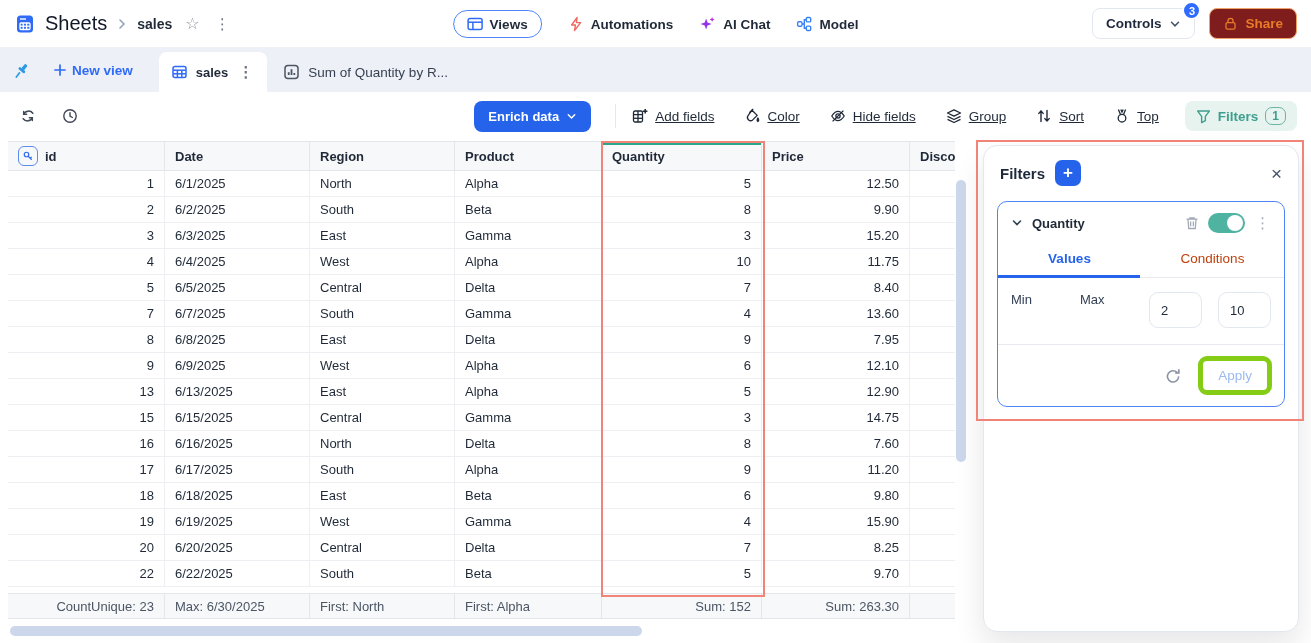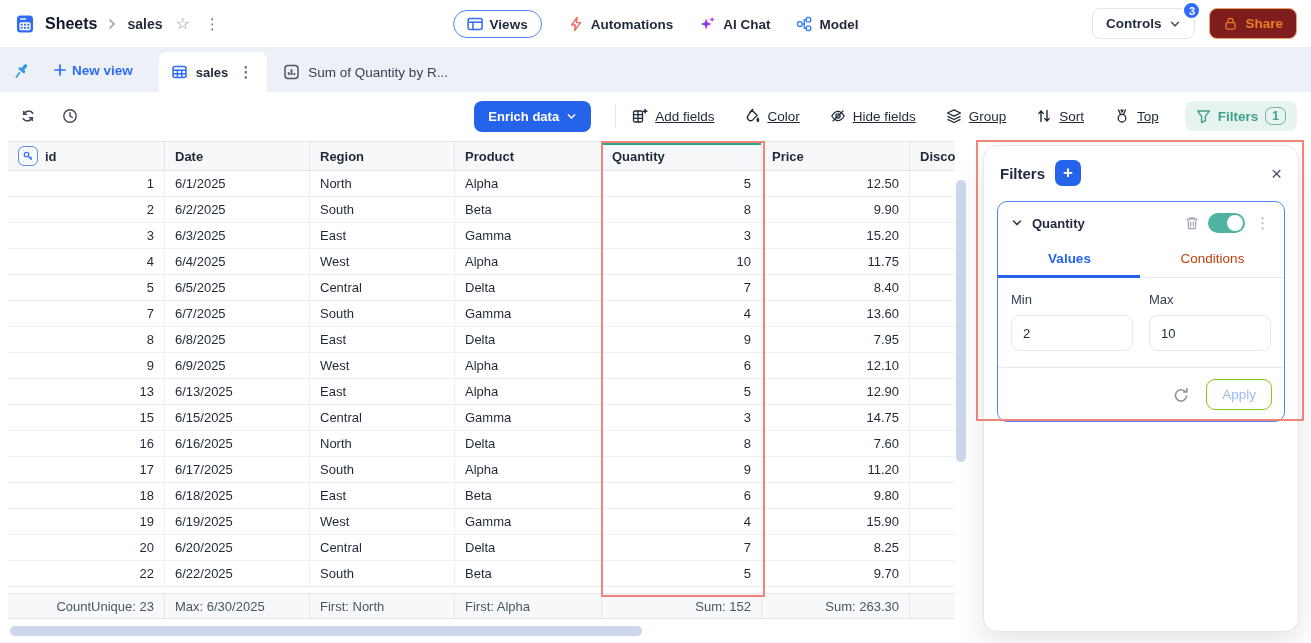--- a/index.html
+++ b/index.html
@@ -2,21 +2,21 @@
 <html><head>
 <meta charset="utf-8">
 <style>
   * { margin:0; padding:0; box-sizing:border-box; }
   body { font-family:"Liberation Sans", sans-serif; background:#fff; }
   .app { position:relative; width:1311px; height:643px; background:#fff; overflow:hidden; }
 
   
   .topbar { position:relative; height:48px; display:flex; align-items:center; padding:0 14px; background:#fff; border-bottom:1px solid #eef0f4; }
   .brand { display:flex; align-items:center; gap:9px; }
-  .app-title { font-size:16px; font-weight:700; color:#111827; }
+  .app-title { font-size:20px; font-weight:400; color:#111827; }
   .crumb-table { font-size:14px; font-weight:600; color:#1f2937; }
   .star { font-size:16px; color:#8b93a3; margin-left:4px; cursor:pointer; }
   .kebab { font-size:15px; color:#6b7280; letter-spacing:0; padding:0 6px; cursor:pointer; }
   .topnav { position:absolute; left:50%; top:0; height:48px; transform:translateX(-50%); display:flex; align-items:center; gap:26px; }
   .navitem { display:flex; align-items:center; gap:7px; font-size:13.5px; font-weight:600; color:#1f2937; cursor:pointer; }
   .views-pill { border:1.5px solid #4f86f7; border-radius:16px; padding:5px 13px; }
   .topright { margin-left:auto; display:flex; align-items:center; gap:14px; }
   .controls-btn { position:relative; display:flex; align-items:center; gap:8px; border:1px solid #e2e6ee; border-radius:8px; padding:7px 13px; font-size:13.5px; font-weight:600; color:#1e293b; background:#fff; cursor:pointer; }
   .badge { position:absolute; top:-8px; right:-7px; width:19px; height:19px; border-radius:50%; background:#2f6bff; color:#fff; font-size:11px; font-weight:700; display:flex; align-items:center; justify-content:center; border:2px solid #fff; }
   .share-btn { display:flex; align-items:center; gap:7px; border:1px solid #efa268; border-radius:8px; padding:7px 13px; font-size:13.5px; font-weight:600; color:#e87b28; background:#7f1d1d; cursor:pointer; }
@@ -66,26 +66,26 @@
   .fcard { margin:5px 13px 0; border:1.5px solid #4f86f7; border-radius:10px; overflow:hidden; background:#fff; }
   .fcard-head { display:flex; align-items:center; gap:8px; padding:11px 12px 9px; }
   .fname { font-size:13px; font-weight:600; color:#1f2937; }
   .fcard-head .spacer { flex:1; }
   .toggle { width:37px; height:20px; border-radius:10px; background:#4fb3a1; position:relative; cursor:pointer; flex:none; }
   .toggle .knob { position:absolute; top:2px; right:2px; width:16px; height:16px; border-radius:50%; background:#fff; }
   .ftabs { display:flex; border-bottom:1px solid #e7e9ee; position:relative; }
   .ftab { flex:1; text-align:center; padding:9px 0 11px; font-size:13.5px; color:#c2410c; cursor:pointer; }
   .ftab.active { color:#2563eb; font-weight:600; }
   .ftabs::after { content:""; position:absolute; left:0; bottom:-1px; width:49.5%; height:3px; background:#2563eb; }
-  .fbody { display:grid; grid-template-columns:1fr 1fr; gap:8px 16px; padding:14px 13px 16px; }
+  .fbody { display:grid; grid-template-columns:1fr 1fr 1fr 1fr; gap:8px 16px; padding:14px 13px 16px; }
   .flabel { font-size:13px; color:#334155; }
   .finput { height:36px; border:1px solid #e3e7ee; border-radius:9px; padding:0 11px; font-size:13px; color:#1f2937; width:100%; background:#fff; outline:none; }
   .ffoot { display:flex; align-items:center; justify-content:flex-end; gap:16px; border-top:1px solid #e7e9ee; padding:11px 12px; }
   .reset-ic { color:#8a93a3; cursor:pointer; display:flex; }
-  .apply-btn { border:1px solid #84cc16; color:#9db9f3; border-radius:9px; padding:7px 15px; font-size:13.5px; background:#fff; cursor:pointer; }
+  .apply-btn { border:5px solid #84cc16; color:#9db9f3; border-radius:9px; padding:7px 15px; font-size:13.5px; background:#fff; cursor:pointer; }
 
   
   .anno { position:absolute; border:2px solid #f08478; z-index:40; pointer-events:none; }
   .anno-qty { left:601px; top:141px; width:164px; height:456px; }
   .anno-panel { left:976px; top:140px; width:328px; height:281px; }
 
   svg { display:block; }
 </style>
 </head>
 <body>

